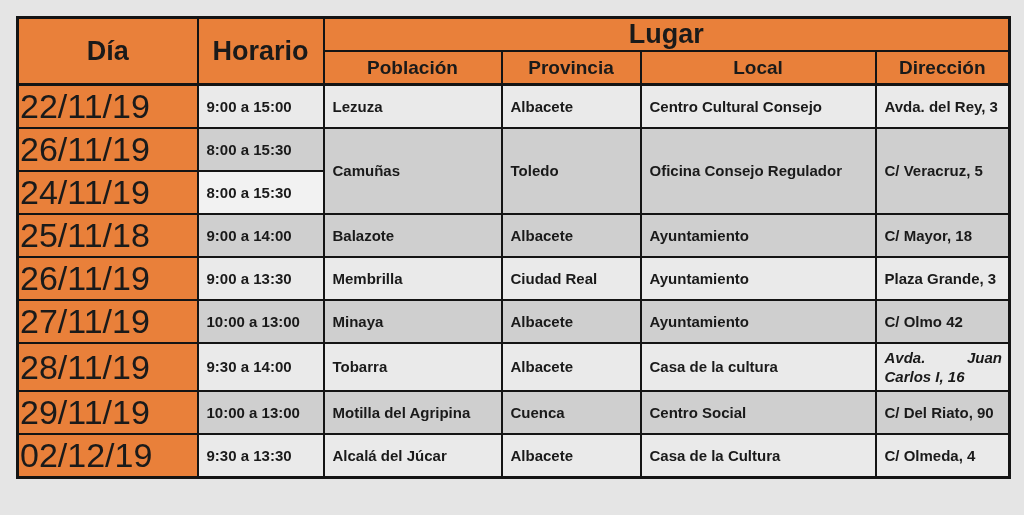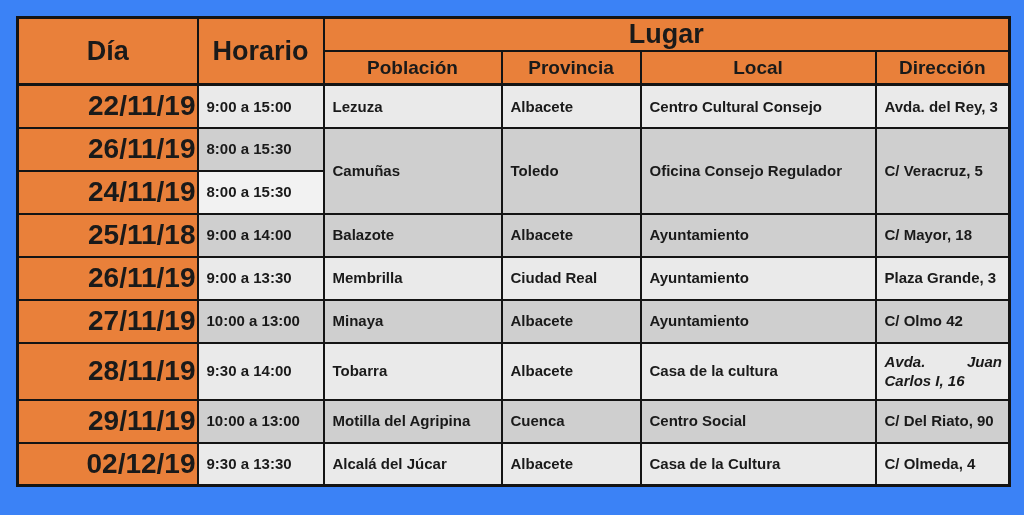--- a/index.html
+++ b/index.html
@@ -7,21 +7,21 @@
     padding: 0;
     background: #ffffff;
     width: 1024px;
     height: 515px;
     font-family: "Liberation Sans", sans-serif;
   }
   .page {
     position: relative;
     width: 1024px;
     height: 515px;
-    background: #3b82f6;
+    background: #e5e5e5;
     overflow: hidden;
   }
   table.schedule {
     position: absolute;
     left: 16px;
     top: 16px;
     width: 992px;
     border-collapse: collapse;
     table-layout: fixed;
     border: 3px solid #141414;
@@ -40,40 +40,40 @@
     vertical-align: middle;
     padding: 0 2px;
   }
   thead { border-bottom: 3px solid #141414; }
   th.h-main { font-size: 27px; height: 44px; }
   th.h-span2 { font-size: 27px; }
   th.h-sub { font-size: 19px; height: 31px; margin-top: 24px; }
   
   td.date {
     background: #E9803A;
-    font-weight: 700;
-    font-size: 28px;
-    text-align: right;
+    font-weight: 400;
+    font-size: 34px;
+    text-align: left;
     vertical-align: middle;
     letter-spacing: 0px;
   }
   
   td.data {
     font-weight: 700;
     font-size: 15px;
     vertical-align: middle;
     padding: 2px 6px 2px 8px;
     line-height: 1.3;
   }
   tr.light td.data { background: #EAEAEA; }
   tr.dark td.data { background: #CFCFCF; }
   td.data.lighter { background: #F2F2F2 !important; }
   td.data.justify { text-align: justify; font-style: italic; }
   tbody tr { height: 43px; }
-  tbody tr.tall { height: 57px; }
+  tbody tr.tall { height: 48px; }
 </style>
 </head>
 <body>
 
 <div class="page">
   <table class="schedule">
     <colgroup>
       <col style="width:180px">
       <col style="width:126px">
       <col style="width:178px">

